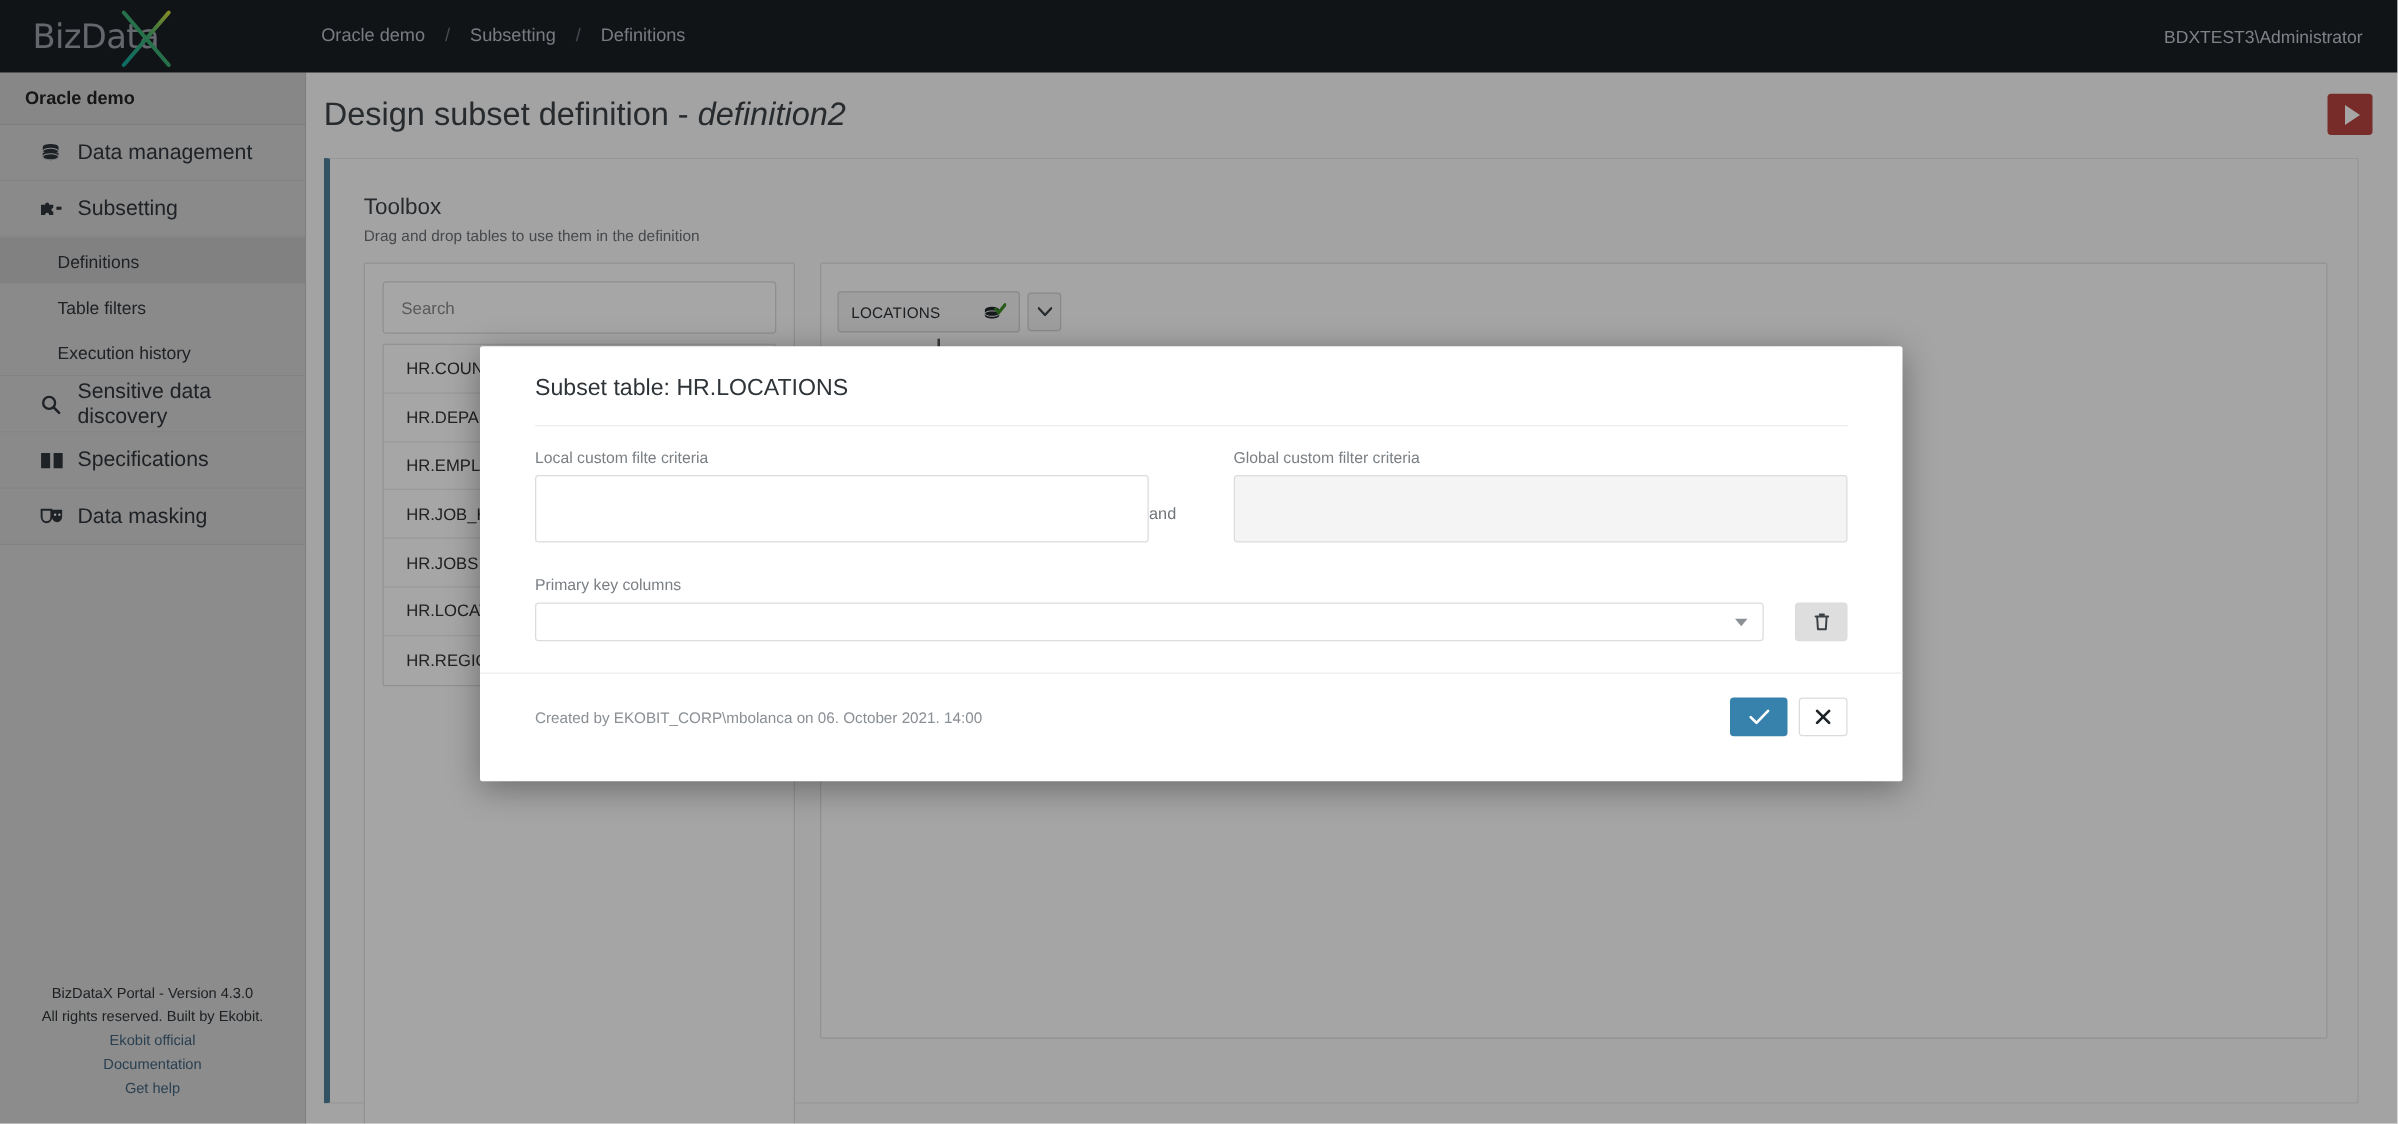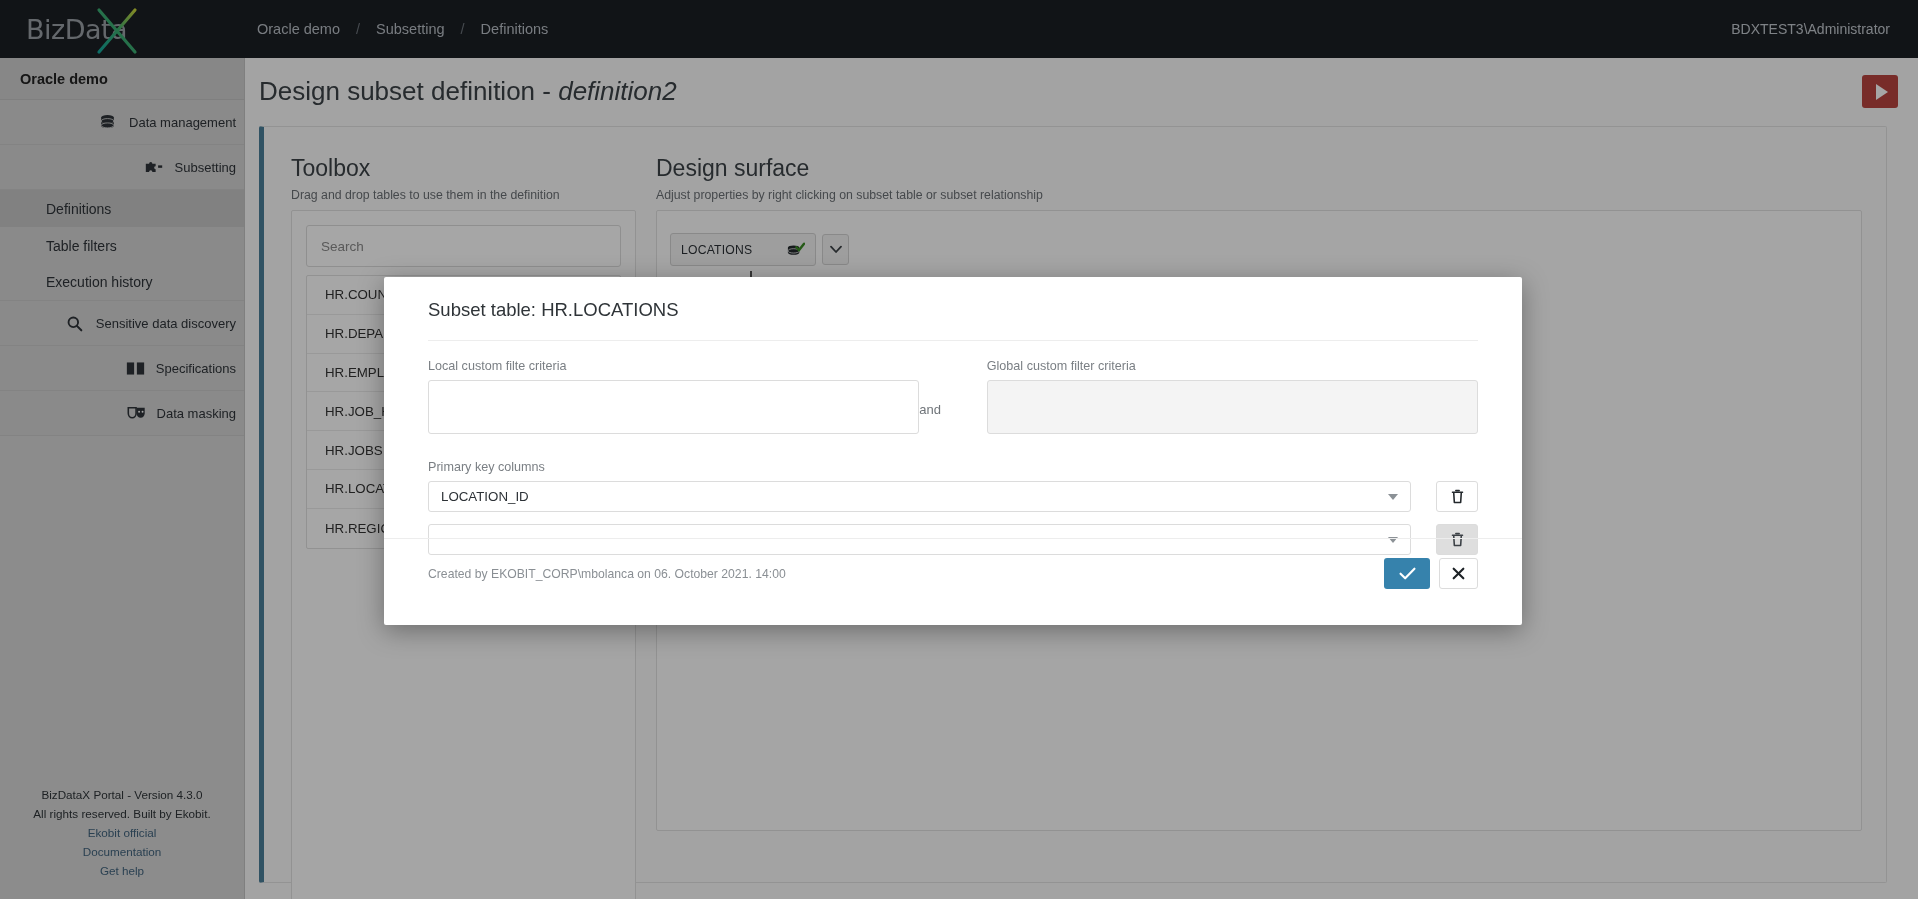--- a/index.html
+++ b/index.html
@@ -46,23 +46,23 @@
     background: #d8d8d8; border-right: 1px solid #c4c4c4;
     display: flex; flex-direction: column;
   }
   .sidebar-title {
     height: 42px; display: flex; align-items: center; padding: 0 20px;
     font-size: 14.5px; font-weight: bold; color: #222;
     background: #cfcfcf; border-bottom: 1px solid #c4c4c4;
   }
   .nav { flex: 1 1 auto; }
   .nav-item {
-    height: 45px; display: flex; align-items: center; padding: 0 8px;
-    font-size: 13px; color: #2f3439; border-bottom: 1px solid #cacaca;
-    cursor: pointer; background: #d4d4d4; justify-content: flex-end;
+    height: 45px; display: flex; align-items: center; padding: 0 32px;
+    font-size: 17px; color: #2f3439; border-bottom: 1px solid #cacaca;
+    cursor: pointer; background: #d4d4d4;
   }
   .nav-item .ic {
     width: 30px; display: flex; align-items: center; justify-content: flex-start;
     color: #2f3439; flex: 0 0 30px;
   }
   .nav-sub {
     height: 37px; display: flex; align-items: center; padding: 0 16px 0 46px;
     font-size: 14px; color: #2f3439; cursor: pointer; background: #d4d4d4;
     border-bottom: none;
   }
@@ -98,21 +98,21 @@
   }
 
   .card {
     position: absolute; left: 14px; top: 68px;
     width: 1628px; height: 757px; background: #fbfbfb;
     border: 1px solid #e2e2e2; border-left: 5px solid #4a7f99;
     border-radius: 2px;
   }
   .panel-head { position: absolute; }
   .panel-head .h {
-    font-size: 23px; color: #3c4348; margin-bottom: 6px;
+    font-size: 18px; color: #3c4348; margin-bottom: 6px;
   }
   .panel-head .sub { font-size: 12.3px; color: #6b7075; }
 
   
   .toolbox {
     position: absolute; left: 27px; top: 83px;
     width: 345px; height: 721px;
     border: 1px solid #e0e0e0; background: #fdfdfd; border-radius: 2px;
   }
   .search-box {
@@ -353,24 +353,20 @@
       <span class="tri"></span>
     </button>
 
     <div class="card">
 
       <div class="panel-head" style="left:27px; top:28px;">
         <div class="h">Toolbox</div>
         <div class="sub">Drag and drop tables to use them in the definition</div>
       </div>
 
-      <div class="panel-head" style="left:392px; top:28px;">
-        <div class="h">Design surface</div>
-        <div class="sub">Adjust properties by right clicking on subset table or subset relationship</div>
-      </div>
 
       <div class="toolbox">
         <div class="search-box">
           <input type="text" placeholder="Search" style="">
         </div>
 
         <div class="tbl-list">
           <div class="tbl-item">HR.COUNTRIES</div>
           <div class="tbl-item">HR.DEPARTMENTS</div>
           <div class="tbl-item">HR.EMPLOYEES</div>
@@ -430,31 +426,20 @@
         <div class="and-lbl">and</div>
         <div class="filter-col">
           <div class="fld-label">Global custom filter criteria</div>
           <textarea class="ta disabled" readonly="" style=""></textarea>
         </div>
       </div>
 
       <div class="pk-section">
         <div class="fld-label">Primary key columns</div>
 
-        <div class="pk-row">
-          <div class="sel">
-            <span>LOCATION_ID</span>
-            <span class="caret"></span>
-          </div>
-          <div class="del-btn">
-            <svg width="13" height="15" viewBox="0 0 14 16">
-              <path d="M1.6 3.4h10.8M5.2 1.6h3.6M2.9 3.4l.7 11h6.8l.7-11" fill="none" stroke="#23282c" stroke-width="1.7" stroke-linecap="round" stroke-linejoin="round"></path>
-            </svg>
-          </div>
-        </div>
 
         <div class="pk-row">
           <div class="sel">
             <span></span>
             <span class="caret"></span>
           </div>
           <div class="del-btn disabled">
             <svg width="13" height="15" viewBox="0 0 14 16">
               <path d="M1.6 3.4h10.8M5.2 1.6h3.6M2.9 3.4l.7 11h6.8l.7-11" fill="none" stroke="#3c4146" stroke-width="1.7" stroke-linecap="round" stroke-linejoin="round"></path>
             </svg>

